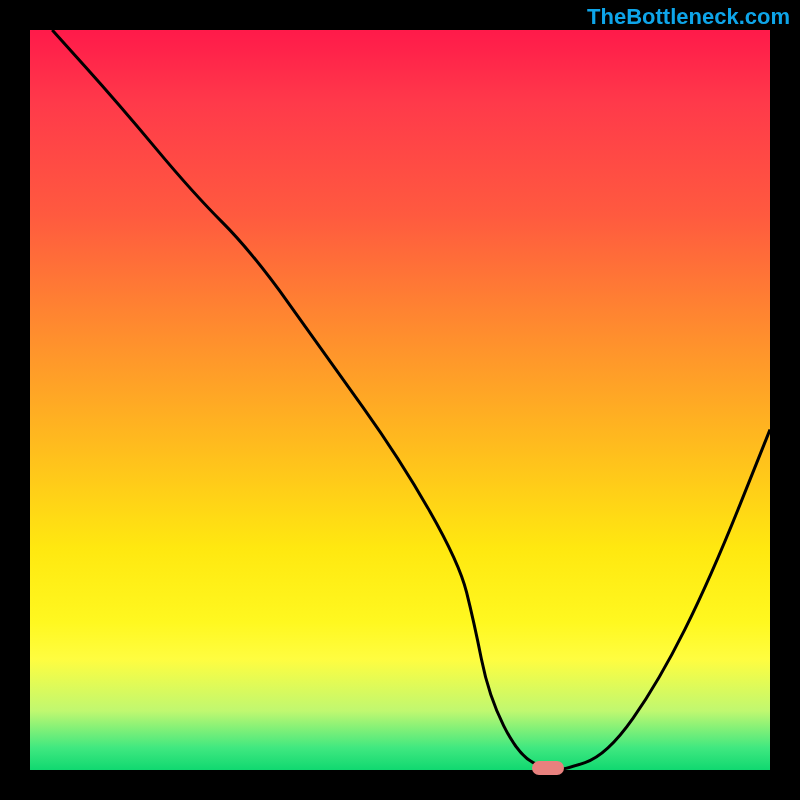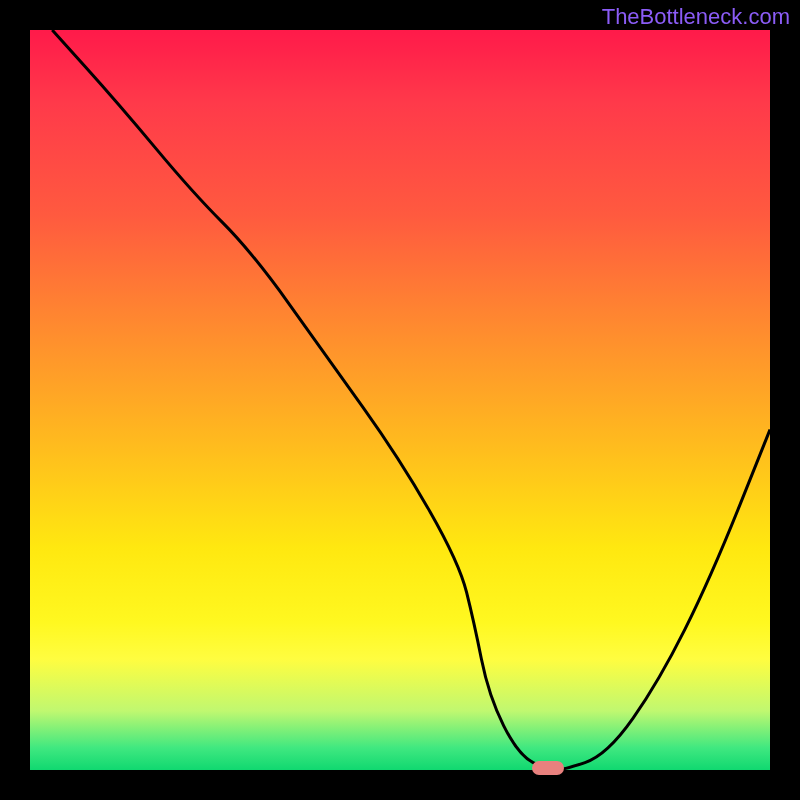--- a/index.html
+++ b/index.html
@@ -8,23 +8,23 @@
     width: 800px;
     height: 800px;
     background: #000000;
     position: relative;
     font-family: Arial, sans-serif;
   }
   .watermark {
     position: absolute;
     top: 4px;
     right: 10px;
-    color: #8b5cf6;
+    color: #0ea5e9;
     font-size: 22px;
-    font-weight: normal;
+    font-weight: bold;
     z-index: 10;
   }
   .plot-area {
     position: absolute;
     top: 30px;
     left: 30px;
     width: 740px;
     height: 740px;
     background: linear-gradient(to bottom,
       #ff1a4a 0%,

